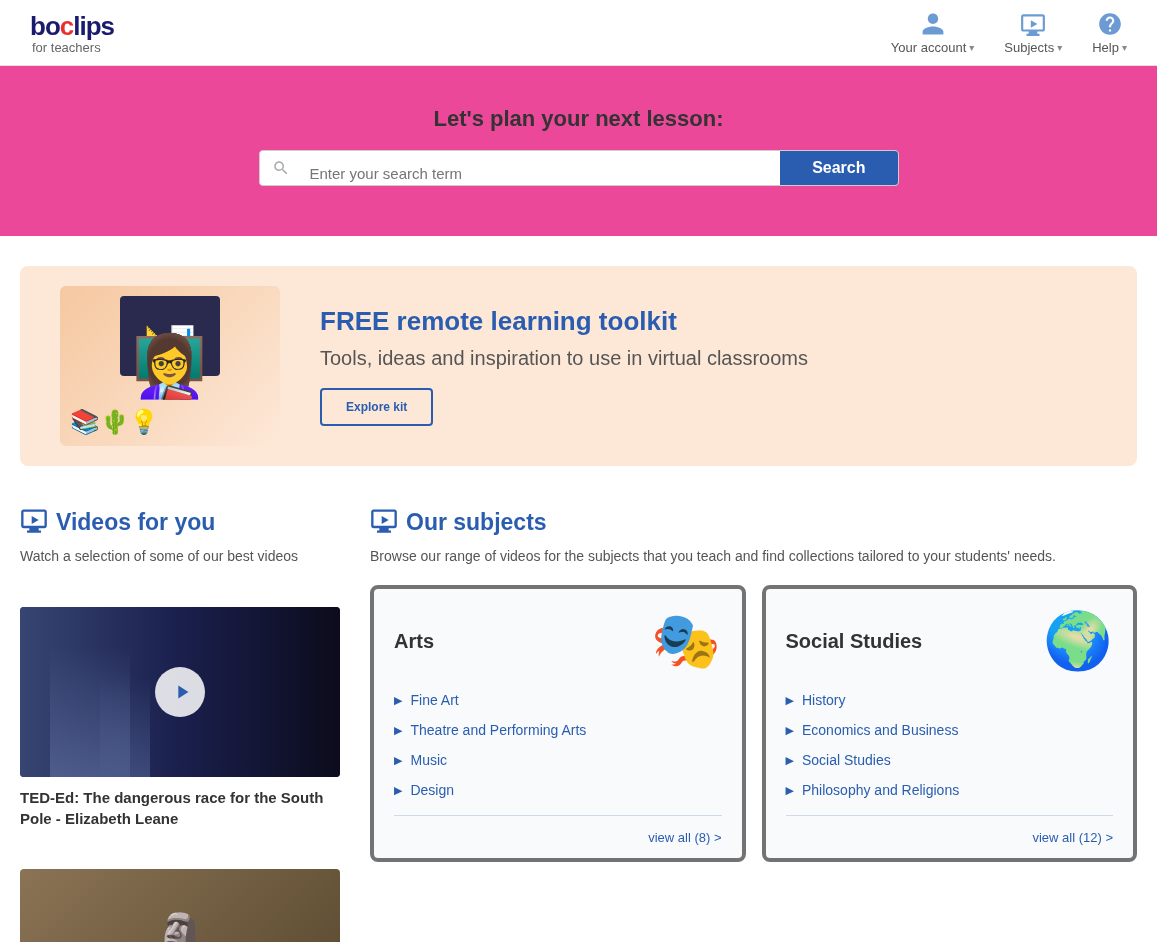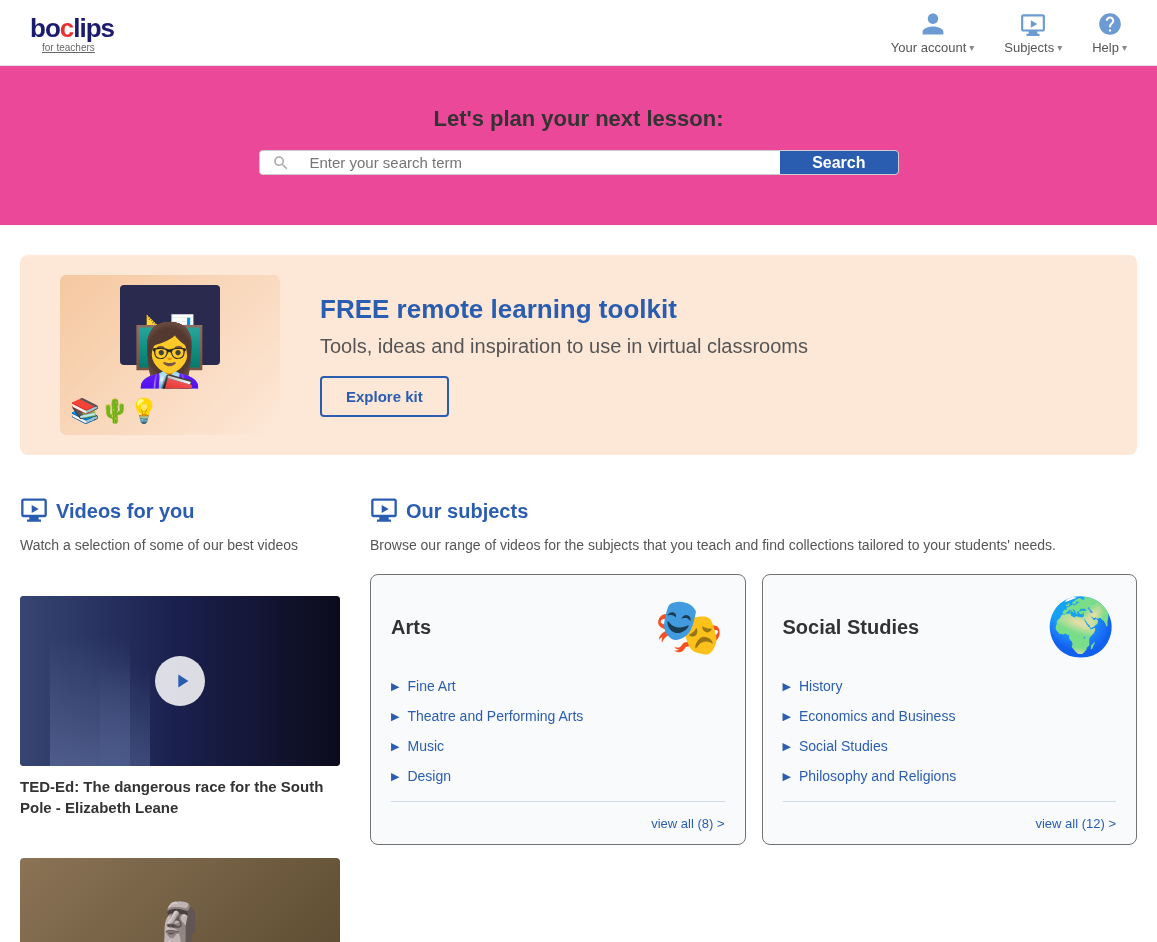--- a/index.html
+++ b/index.html
@@ -20,25 +20,24 @@
     }
     .logo-text {
       font-size: 26px;
       font-weight: bold;
       color: #1a1a6e;
       letter-spacing: -1px;
     }
     .logo-text span.bo { color: #1a1a6e; }
     .logo-text span.clips { color: #1a1a6e; }
     .logo-sub {
-      font-size: 10px;
+      font-size: 13px;
       color: #666;
       margin-top: -2px;
-      margin-left: 12px;
-      text-decoration: underline;
+      margin-left: 2px;
     }
     .header-nav {
       display: flex;
       align-items: flex-start;
       gap: 30px;
     }
     .nav-item {
       display: flex;
       flex-direction: column;
       align-items: center;
@@ -96,20 +95,21 @@
       color: #aaa;
     }
     .search-icon-wrap svg { width: 18px; height: 18px; fill: #aaa; }
     .search-input {
       flex: 1;
       border: none;
       outline: none;
       font-size: 15px;
       padding: 3px 8px;
       color: #999;
+      margin-top: 11px;
     }
     .search-btn {
       background: #2a5db0;
       color: #fff;
       border: none;
       padding: 0 32px;
       font-size: 16px;
       font-weight: bold;
       cursor: pointer;
     }
@@ -149,21 +149,21 @@
       font-size: 20px;
       color: #555;
       margin-bottom: 18px;
     }
     .explore-btn {
       border: 2px solid #2a5db0;
       color: #2a5db0;
       background: transparent;
       padding: 10px 24px;
       border-radius: 4px;
-      font-size: 15px;
+      font-size: 12px;
       font-weight: 600;
       cursor: pointer;
     }
 
     
     .main-content {
       display: flex;
       gap: 30px;
       padding: 10px 20px 40px;
     }
@@ -173,21 +173,21 @@
       flex: 0 0 320px;
     }
     .section-header {
       display: flex;
       align-items: center;
       gap: 8px;
       margin-bottom: 8px;
     }
     .section-icon svg { width: 28px; height: 28px; }
     .section-title {
-      font-size: 20px;
+      font-size: 23px;
       font-weight: bold;
       color: #2a5db0;
     }
     .section-desc {
       font-size: 14px;
       color: #555;
       margin-bottom: 18px;
       line-height: 1.5;
     }
     .video-card {
@@ -245,21 +245,21 @@
     .subjects-section {
       flex: 1;
     }
     .subjects-grid {
       display: grid;
       grid-template-columns: 1fr 1fr;
       gap: 16px;
       margin-top: 18px;
     }
     .subject-card {
-      border: 1px solid #737373;
+      border: 4px solid #737373;
       border-radius: 8px;
       padding: 24px 20px 0;
       background: #f8fafc;
       position: relative;
       overflow: hidden;
     }
     .subject-card-header {
       display: flex;
       align-items: center;
       justify-content: space-between;

